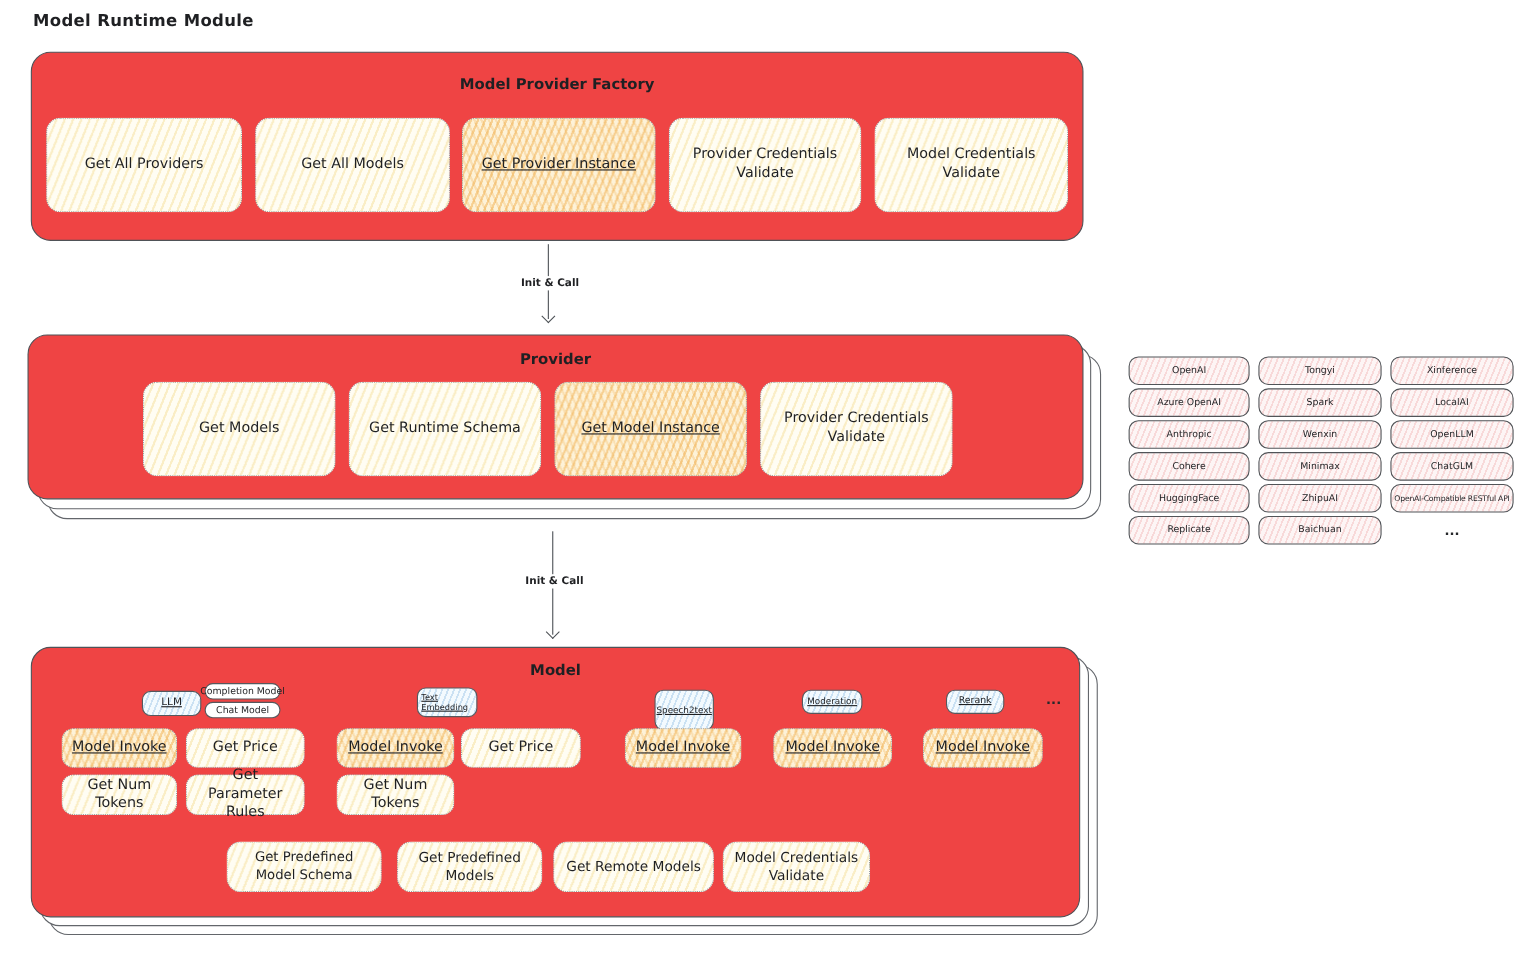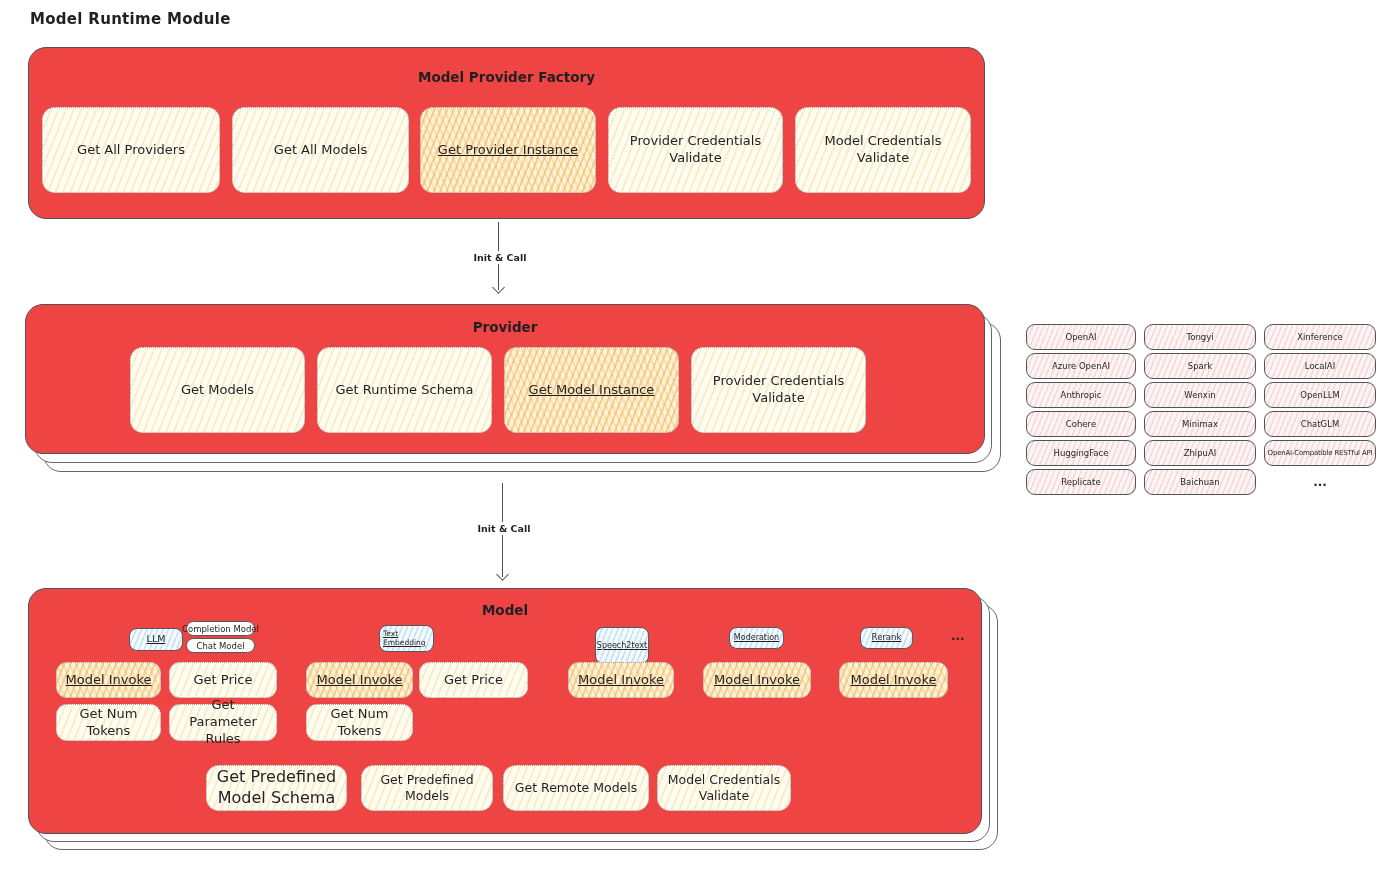--- a/index.html
+++ b/index.html
@@ -154,21 +154,21 @@
   <div class="fn-btn hatch-orange" style="left:277px; top:73px; width:107px; height:36px; border-radius:11px;">Model Invoke</div>
   <div class="fn-btn hatch-yellow" style="left:390px; top:73px; width:109px; height:36px; border-radius:11px;">Get Price</div>
   <div class="fn-btn hatch-orange" style="left:539px; top:73px; width:106px; height:36px; border-radius:11px;">Model Invoke</div>
   <div class="fn-btn hatch-orange" style="left:674px; top:73px; width:108px; height:36px; border-radius:11px;">Model Invoke</div>
   <div class="fn-btn hatch-orange" style="left:810px; top:73px; width:109px; height:36px; border-radius:11px;">Model Invoke</div>
 
   <div class="fn-btn hatch-yellow" style="left:27px; top:115px; width:105px; height:37px; border-radius:11px;">Get Num Tokens</div>
   <div class="fn-btn hatch-yellow" style="left:140px; top:115px; width:108px; height:37px; border-radius:11px;">Get Parameter Rules</div>
   <div class="fn-btn hatch-yellow" style="left:277px; top:115px; width:107px; height:37px; border-radius:11px;">Get Num Tokens</div>
 
-  <div class="fn-btn hatch-yellow" style="left:177px; top:176px; width:141px; height:46px; font-size:16px;">Get Predefined Model Schema</div>
+  <div class="fn-btn hatch-yellow" style="left:177px; top:176px; width:141px; height:46px; font-size:12px;">Get Predefined Model Schema</div>
   <div class="fn-btn hatch-yellow" style="left:332px; top:176px; width:132px; height:46px; font-size:12.5px;">Get Predefined Models</div>
   <div class="fn-btn hatch-yellow" style="left:474px; top:176px; width:146px; height:46px; font-size:12.5px;">Get Remote Models</div>
   <div class="fn-btn hatch-yellow" style="left:628px; top:176px; width:134px; height:46px; font-size:12.5px;">Model Credentials Validate</div>
 </div>
 
 <div class="providers-grid">
   <div class="pill">OpenAI</div>
   <div class="pill">Tongyi</div>
   <div class="pill">Xinference</div>
   <div class="pill">Azure OpenAI</div>

